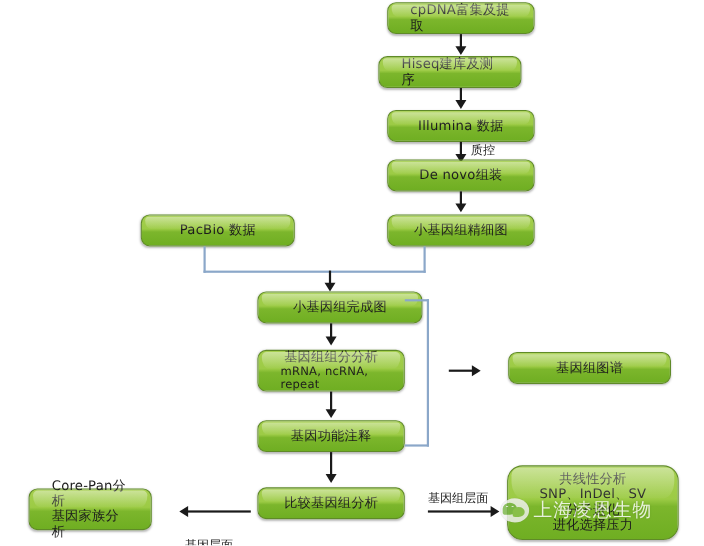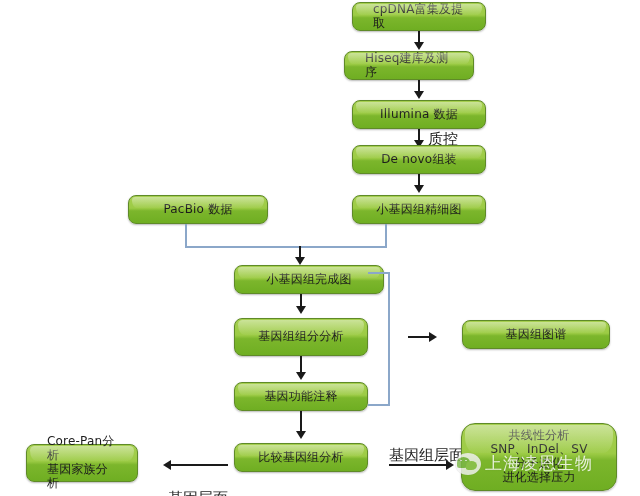--- a/index.html
+++ b/index.html
@@ -91,21 +91,21 @@
   
   .blue-seg {
     position: absolute;
     background: #8ba7c9;
   }
   .blue-v { width: 2px; }
   .blue-h { height: 2px; }
 
   .edge-label {
     position: absolute;
-    font-size: 15px;
+    font-size: 11px;
     color: #1c1c1c;
     white-space: nowrap;
     line-height: 1.1;
   }
 
   
   #watermark {
     position: absolute;
     left: 455px;
     top: 452px;
@@ -190,20 +190,21 @@
 
   <div class="node" style="left:234px; top:265px; width:150px; height:29px;">
     <span class="l1">小基因组完成图</span>
   </div>
 
   <div class="vline" style="left:300px; top:294px; height:14px;"></div>
   <div class="arrow-down" style="left:296px; top:306px;"></div>
 
   <div class="node" style="left:234px; top:318px; width:134px; height:38px;">
     <span class="l1">基因组组分分析</span>
+    <span class="l2">mRNA, ncRNA, repeat</span>
   </div>
 
   <div class="vline" style="left:300px; top:356px; height:18px;"></div>
   <div class="arrow-down" style="left:296px; top:372px;"></div>
 
   <div class="node" style="left:234px; top:382px; width:134px; height:29px;">
     <span class="l1">基因功能注释</span>
   </div>
 
   <div class="vline" style="left:300px; top:411px; height:22px;"></div>

